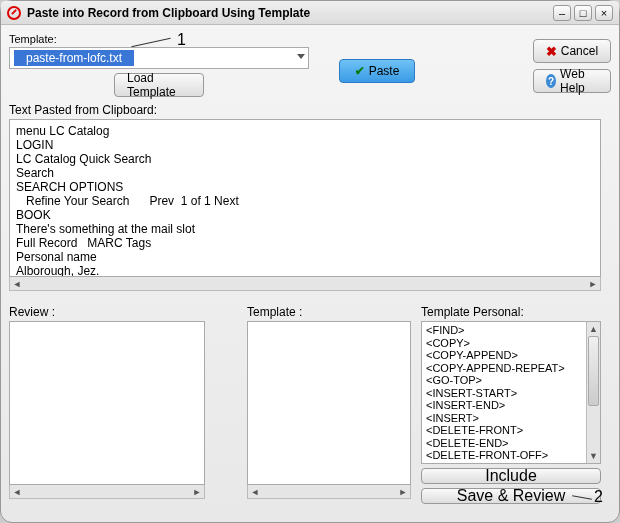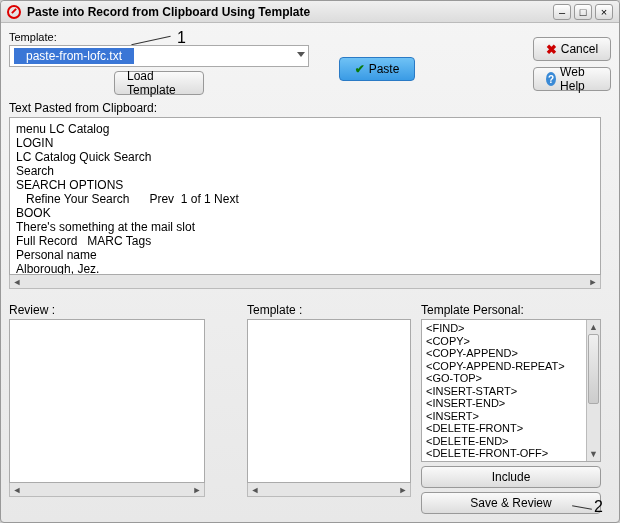--- a/index.html
+++ b/index.html
@@ -7,21 +7,21 @@
     margin: 0;
     background: #ccc;
     font-family: Arial, sans-serif;
     font-size: 11px;
   }
   .window {
     width: 620px;
     height: 523px;
     background: linear-gradient(#f5f5f5, #e8e8e8);
     border: 1px solid #999;
-    border-radius: 4px;
+    border-radius: 12px;
     display: flex;
     flex-direction: column;
   }
   .titlebar {
     height: 24px;
     background: linear-gradient(#f0f0f0, #dcdcdc);
     border-bottom: 1px solid #bbb;
     display: flex;
     align-items: center;
     padding: 0 6px;
@@ -257,21 +257,21 @@
     border-radius: 2px;
   }
   .vscroll .spacer { flex: 1; }
   .cmdbtns {
     display: flex;
     flex-direction: column;
     gap: 4px;
     margin-top: 4px;
     position: relative;
   }
-  .cmdbtns .btn { width: 100%; height: 22px; font-size: 12px; }
+  .cmdbtns .btn { width: 100%; height: 16px; font-size: 16px; }
   .annot2 {
     position: absolute;
     right: -2px; bottom: -2px;
     display: flex;
     align-items: center;
     pointer-events: none;
   }
   .annot2 .line {
     width: 20px; height: 1px;
     background: #333;

